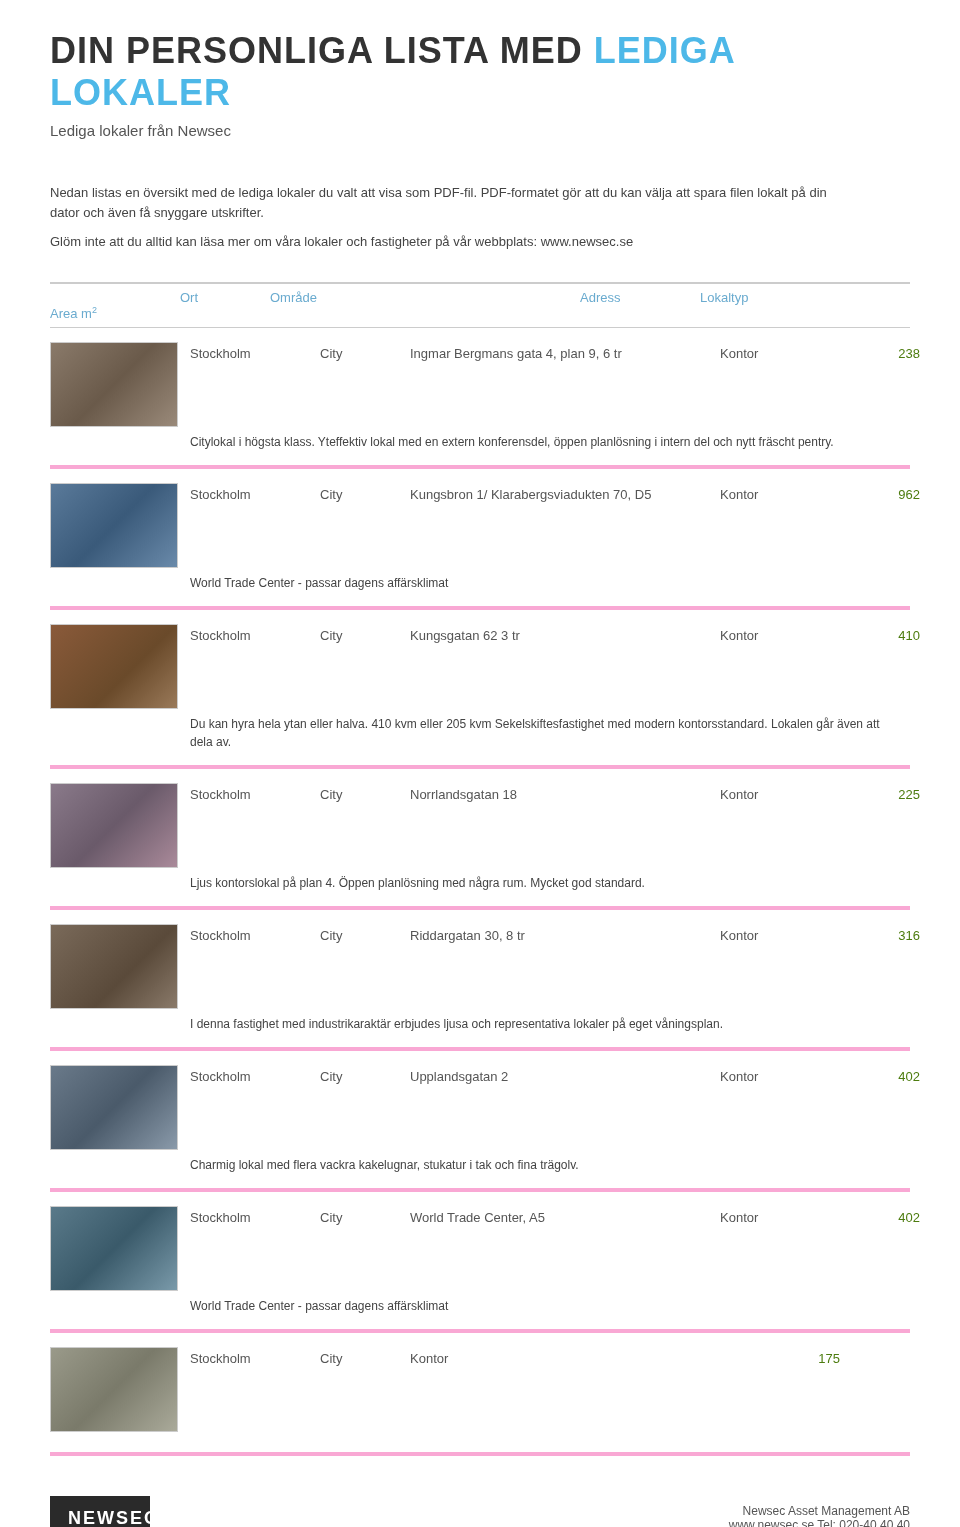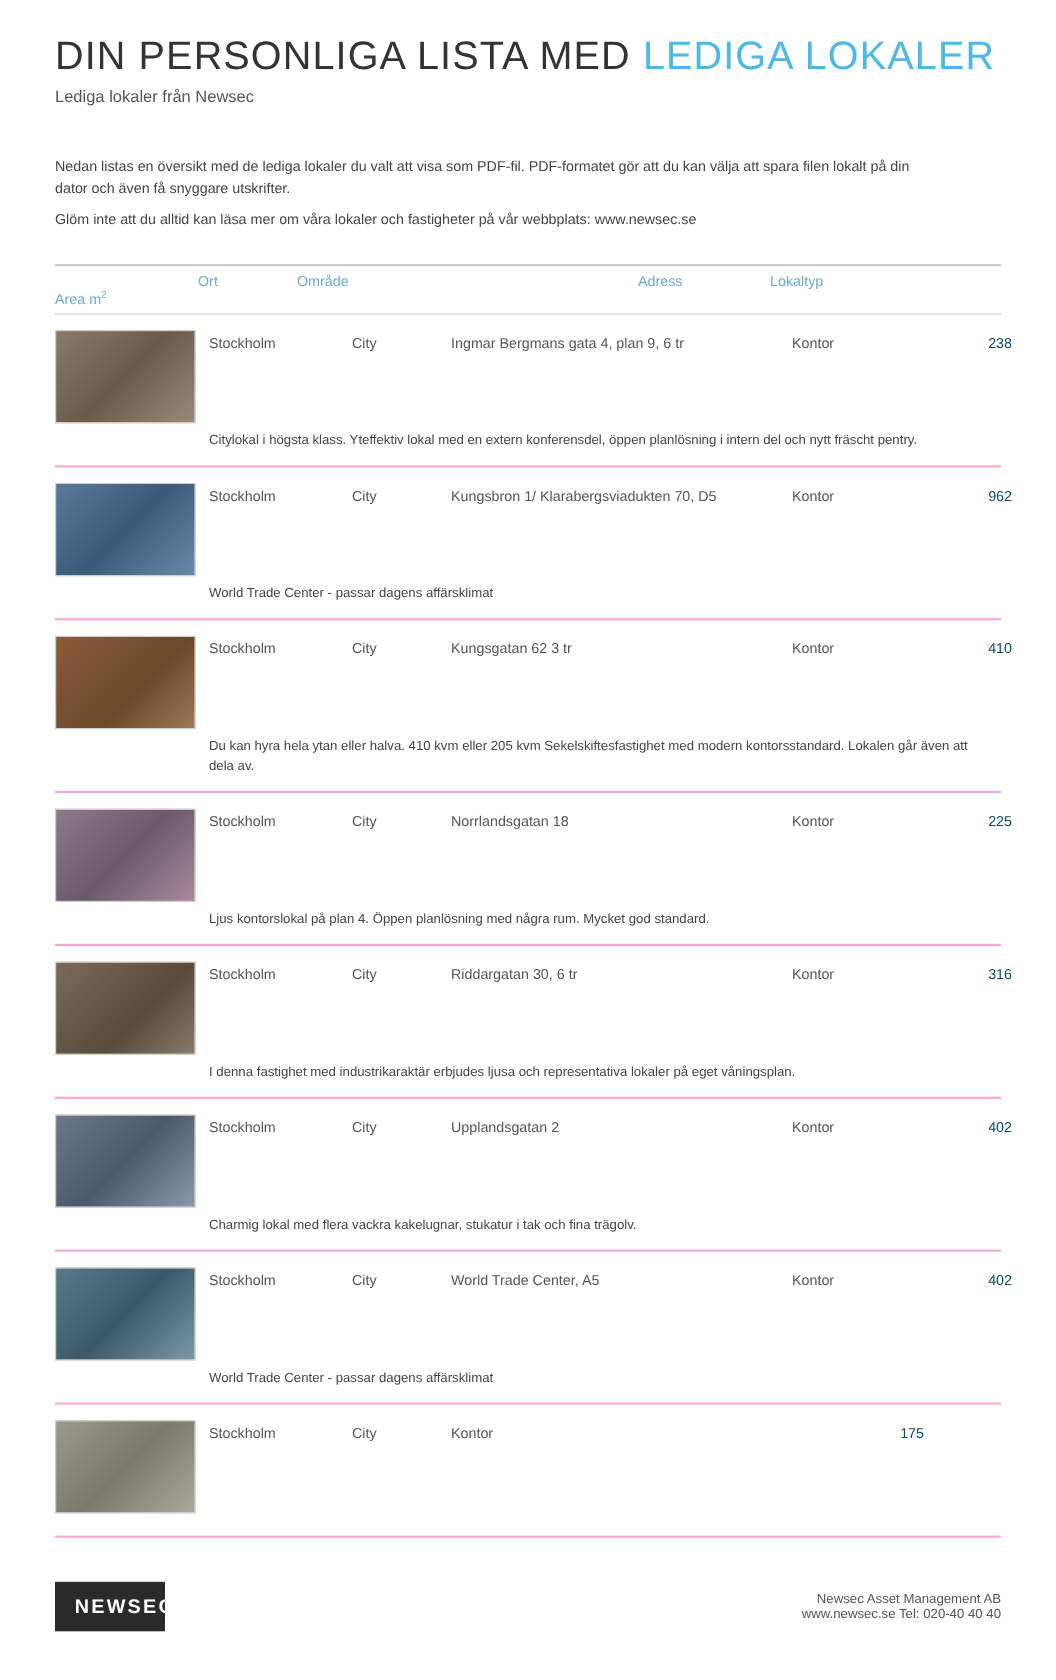--- a/index.html
+++ b/index.html
@@ -11,21 +11,21 @@
       min-height: 1527px;
       padding: 30px 50px 40px 50px;
     }
 
     .page-header {
       margin-bottom: 20px;
     }
 
     .main-title {
       font-size: 36px;
-      font-weight: normal;
+      font-weight: bold;
       color: #333;
       letter-spacing: 1px;
       text-transform: uppercase;
       margin-bottom: 8px;
     }
 
     .main-title .highlight {
       color: #4db8e8;
     }
 
@@ -53,21 +53,21 @@
       margin-bottom: 0;
     }
 
     .table-header .col-label {
       font-size: 13px;
       color: #6aabcf;
       font-weight: normal;
     }
 
     .listing-row {
-      border-bottom: 2px solid #f9a8d4;
+      border-bottom: 4px solid #f9a8d4;
       padding: 14px 0;
     }
 
     .listing-main {
       display: grid;
       grid-template-columns: 140px 130px 90px 310px 120px 80px;
       align-items: start;
       margin-bottom: 6px;
     }
 
@@ -101,21 +101,21 @@
     }
 
     .listing-type {
       font-size: 13px;
       color: #555;
       padding-top: 4px;
     }
 
     .listing-size {
       font-size: 13px;
-      color: #0c4a6e;
+      color: #4d7c0f;
       padding-top: 4px;
       text-align: right;
     }
 
     .listing-description {
       font-size: 12px;
       color: #444;
       line-height: 1.5;
       padding-left: 140px;
       padding-right: 20px;
@@ -231,21 +231,21 @@
         <div class="listing-size">225</div>
       </div>
       <div class="listing-description">Ljus kontorslokal på plan 4. Öppen planlösning med några rum. Mycket god standard.</div>
     </div>
     <div class="listing-row">
       <div class="listing-main">
         <div class="listing-image img-5">
         </div>
         <div class="listing-city">Stockholm</div>
         <div class="listing-area">City</div>
-        <div class="listing-address">Riddargatan 30, 6 tr</div>
+        <div class="listing-address">Riddargatan 30, 8 tr</div>
         <div class="listing-type">Kontor</div>
         <div class="listing-size">316</div>
       </div>
       <div class="listing-description">I denna fastighet med industrikaraktär erbjudes ljusa och representativa lokaler på eget våningsplan.</div>
     </div>
     <div class="listing-row">
       <div class="listing-main">
         <div class="listing-image img-6">
         </div>
         <div class="listing-city">Stockholm</div>

